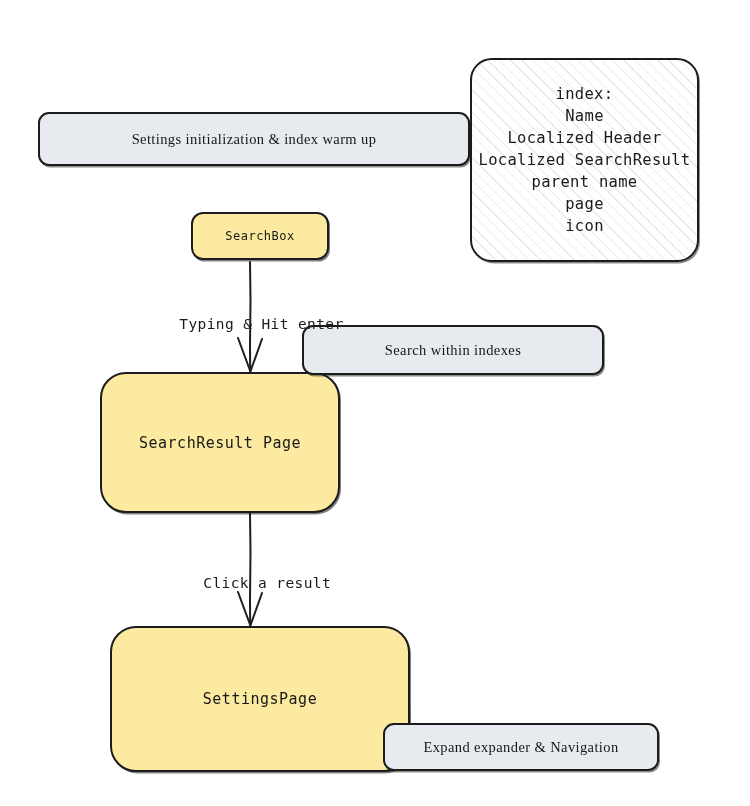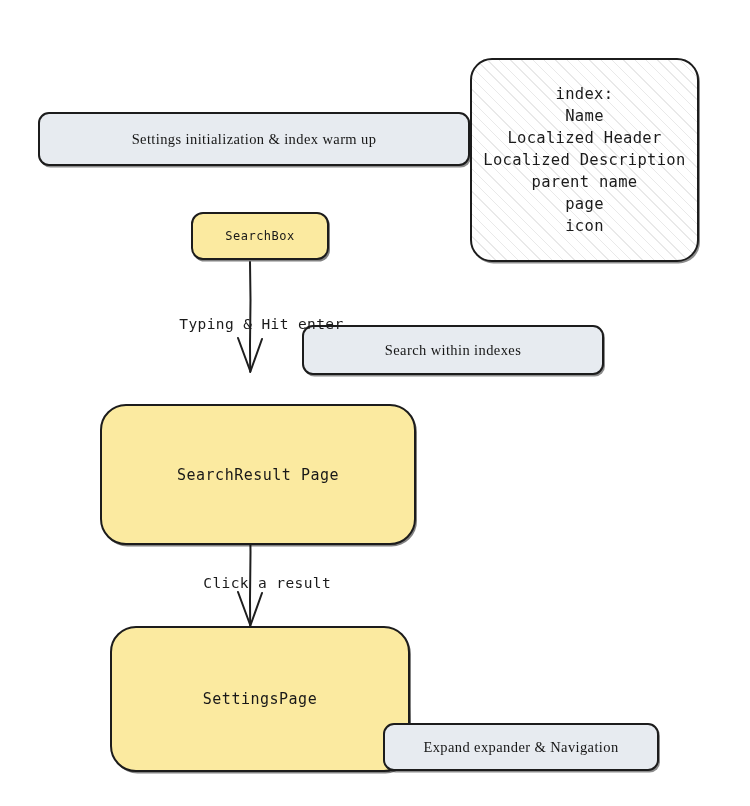--- a/index.html
+++ b/index.html
@@ -138,21 +138,21 @@
     <path d="M 409 706 L 409.3 725" fill="none" stroke="#1e1e1e" stroke-width="2" stroke-linecap="round"></path>
   </g>
 </svg>
 
 <div class="node-index layer-index" style="position:absolute; left:470px; top:58px; width:225px; height:200px;">
   <div class="hatch"></div>
   <div class="index-text">
     <span>index:</span>
     <span>Name</span>
     <span>Localized Header</span>
-    <span>Localized Description</span>
+    <span>Localized SearchResult</span>
     <span>parent name</span>
     <span>page</span>
     <span>icon</span>
   </div>
 </div>
 
 <div class="chip layer-chip" style="left:38px; top:112px; width:432px; height:54px;">
   <span>Settings initialization &amp; index warm up</span>
 </div>
 
@@ -161,21 +161,21 @@
 </div>
 
 <div class="edge-label layer-label" style="left:161px; top:300px;">
   <span>Typing &amp; Hit enter</span>
 </div>
 
 <div class="chip layer-chip" style="left:302px; top:325px; width:302px; height:50px;">
   <span>Search within indexes</span>
 </div>
 
-<div class="node node-yellow layer-node" style="left:100px; top:372px; width:316px; height:141px;margin-top:32px;">
+<div class="node node-yellow layer-node" style="left:100px; top:372px; width:240px; height:141px;">
   <span>SearchResult Page</span>
 </div>
 
 <div class="edge-label layer-label" style="left:185px; top:559px;">
   <span>Click a result</span>
 </div>
 
 <div class="node node-yellow layer-node" style="left:110px; top:626px; width:300px; height:146px;">
   <span>SettingsPage</span>
 </div>

